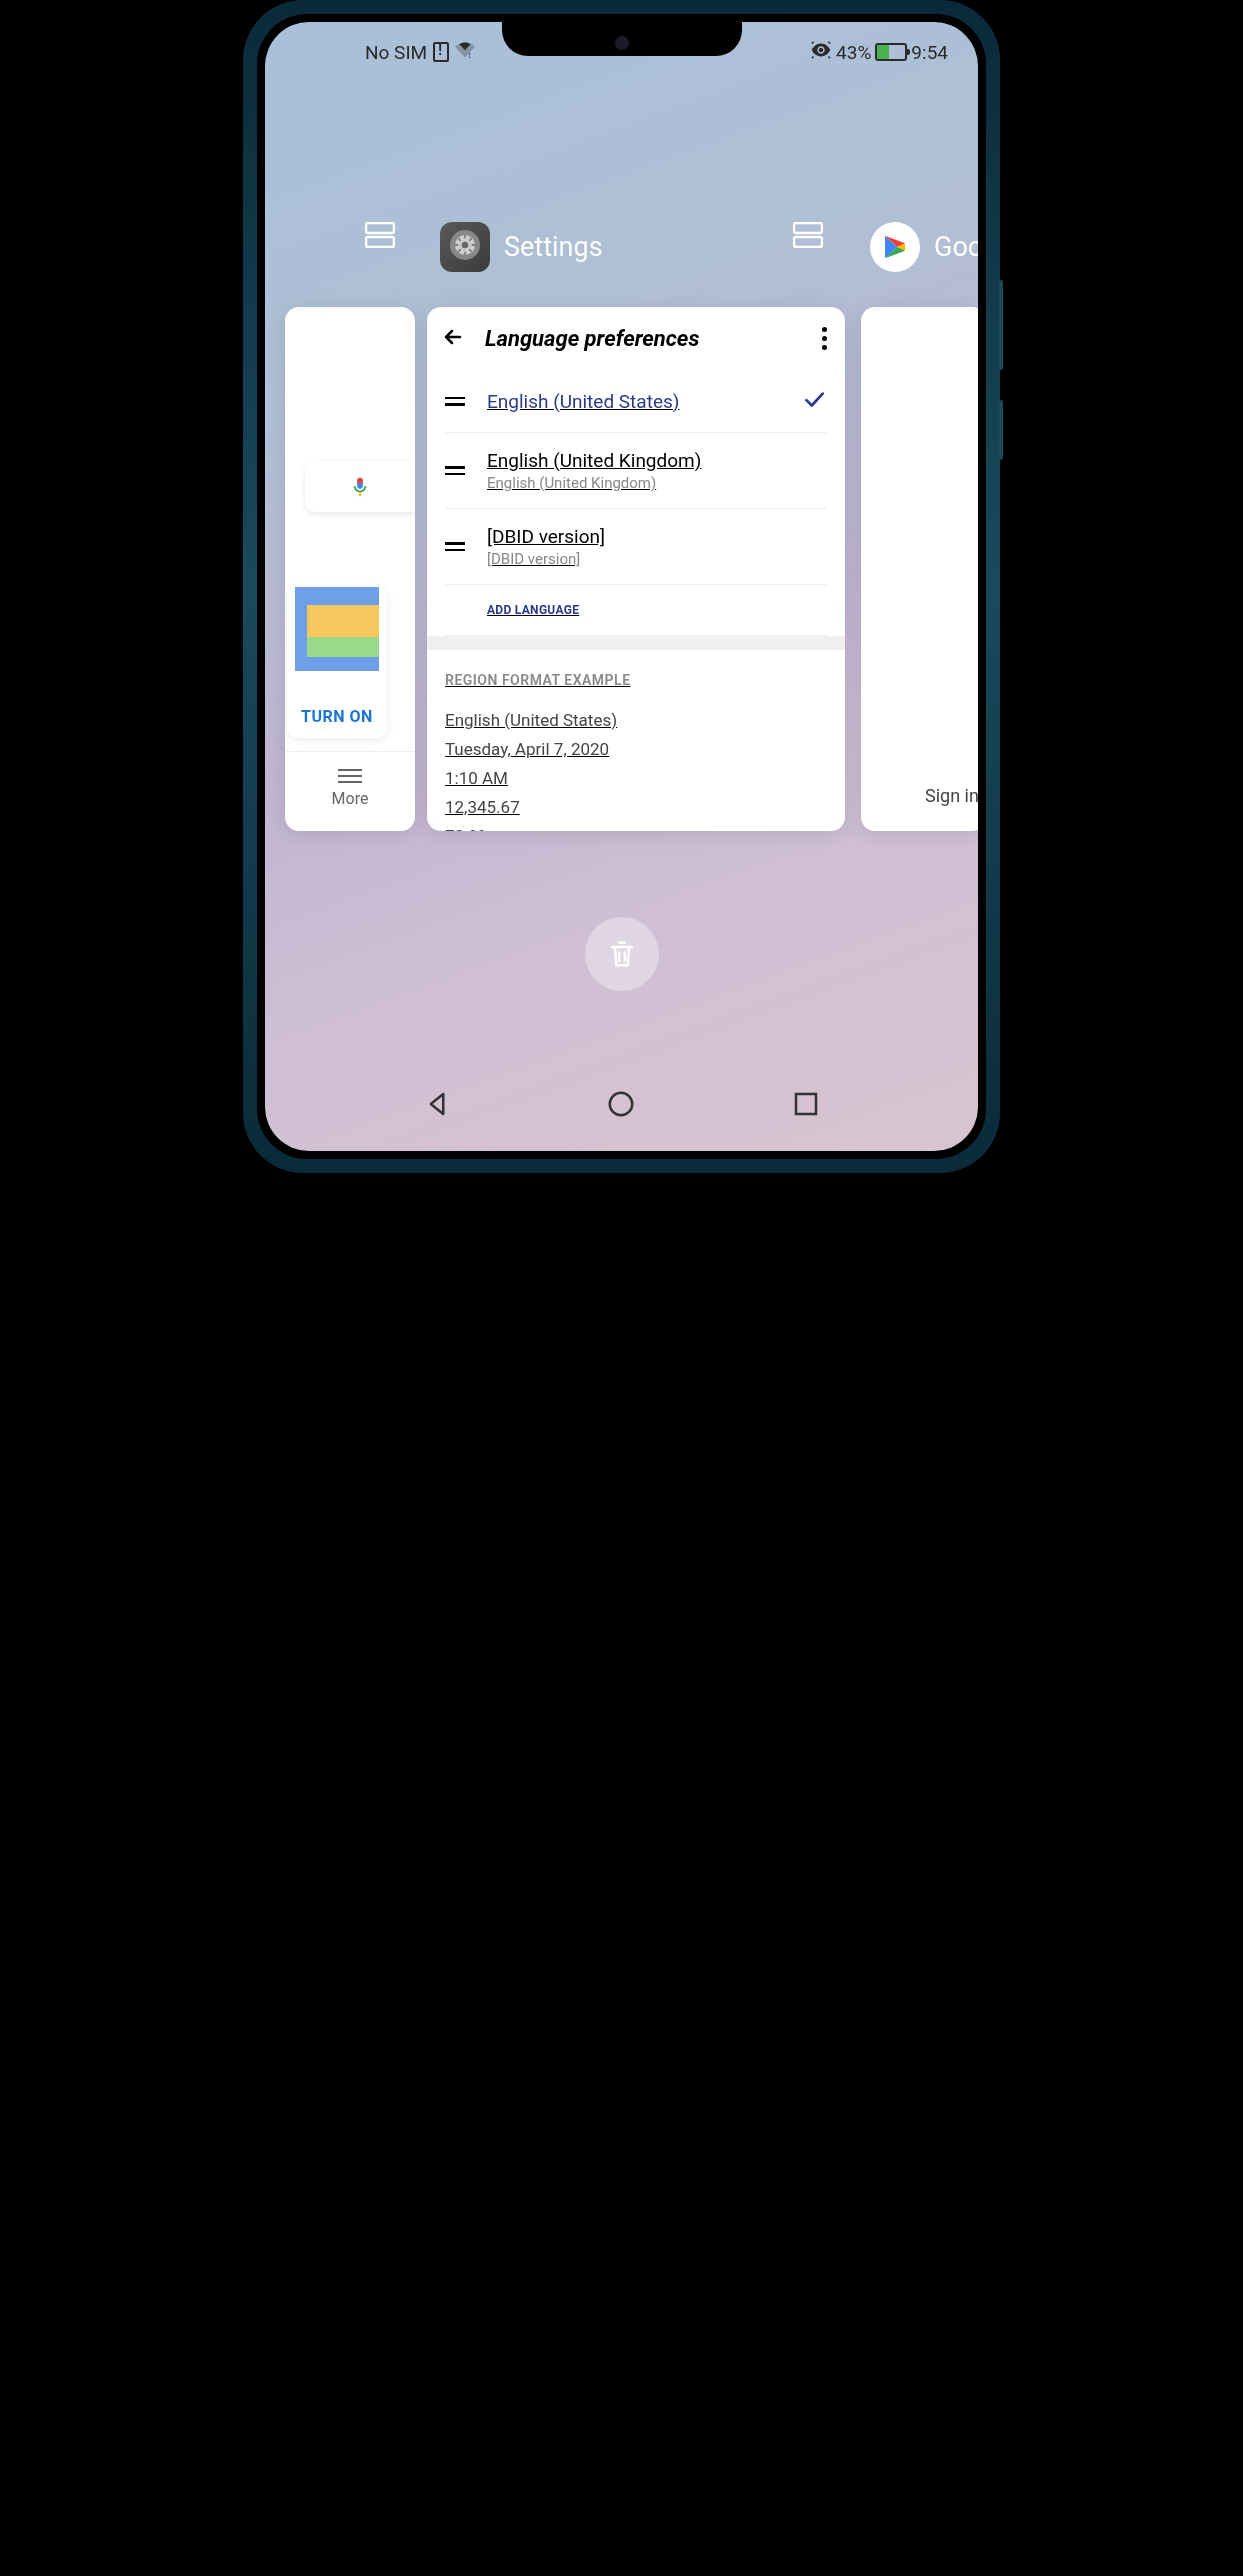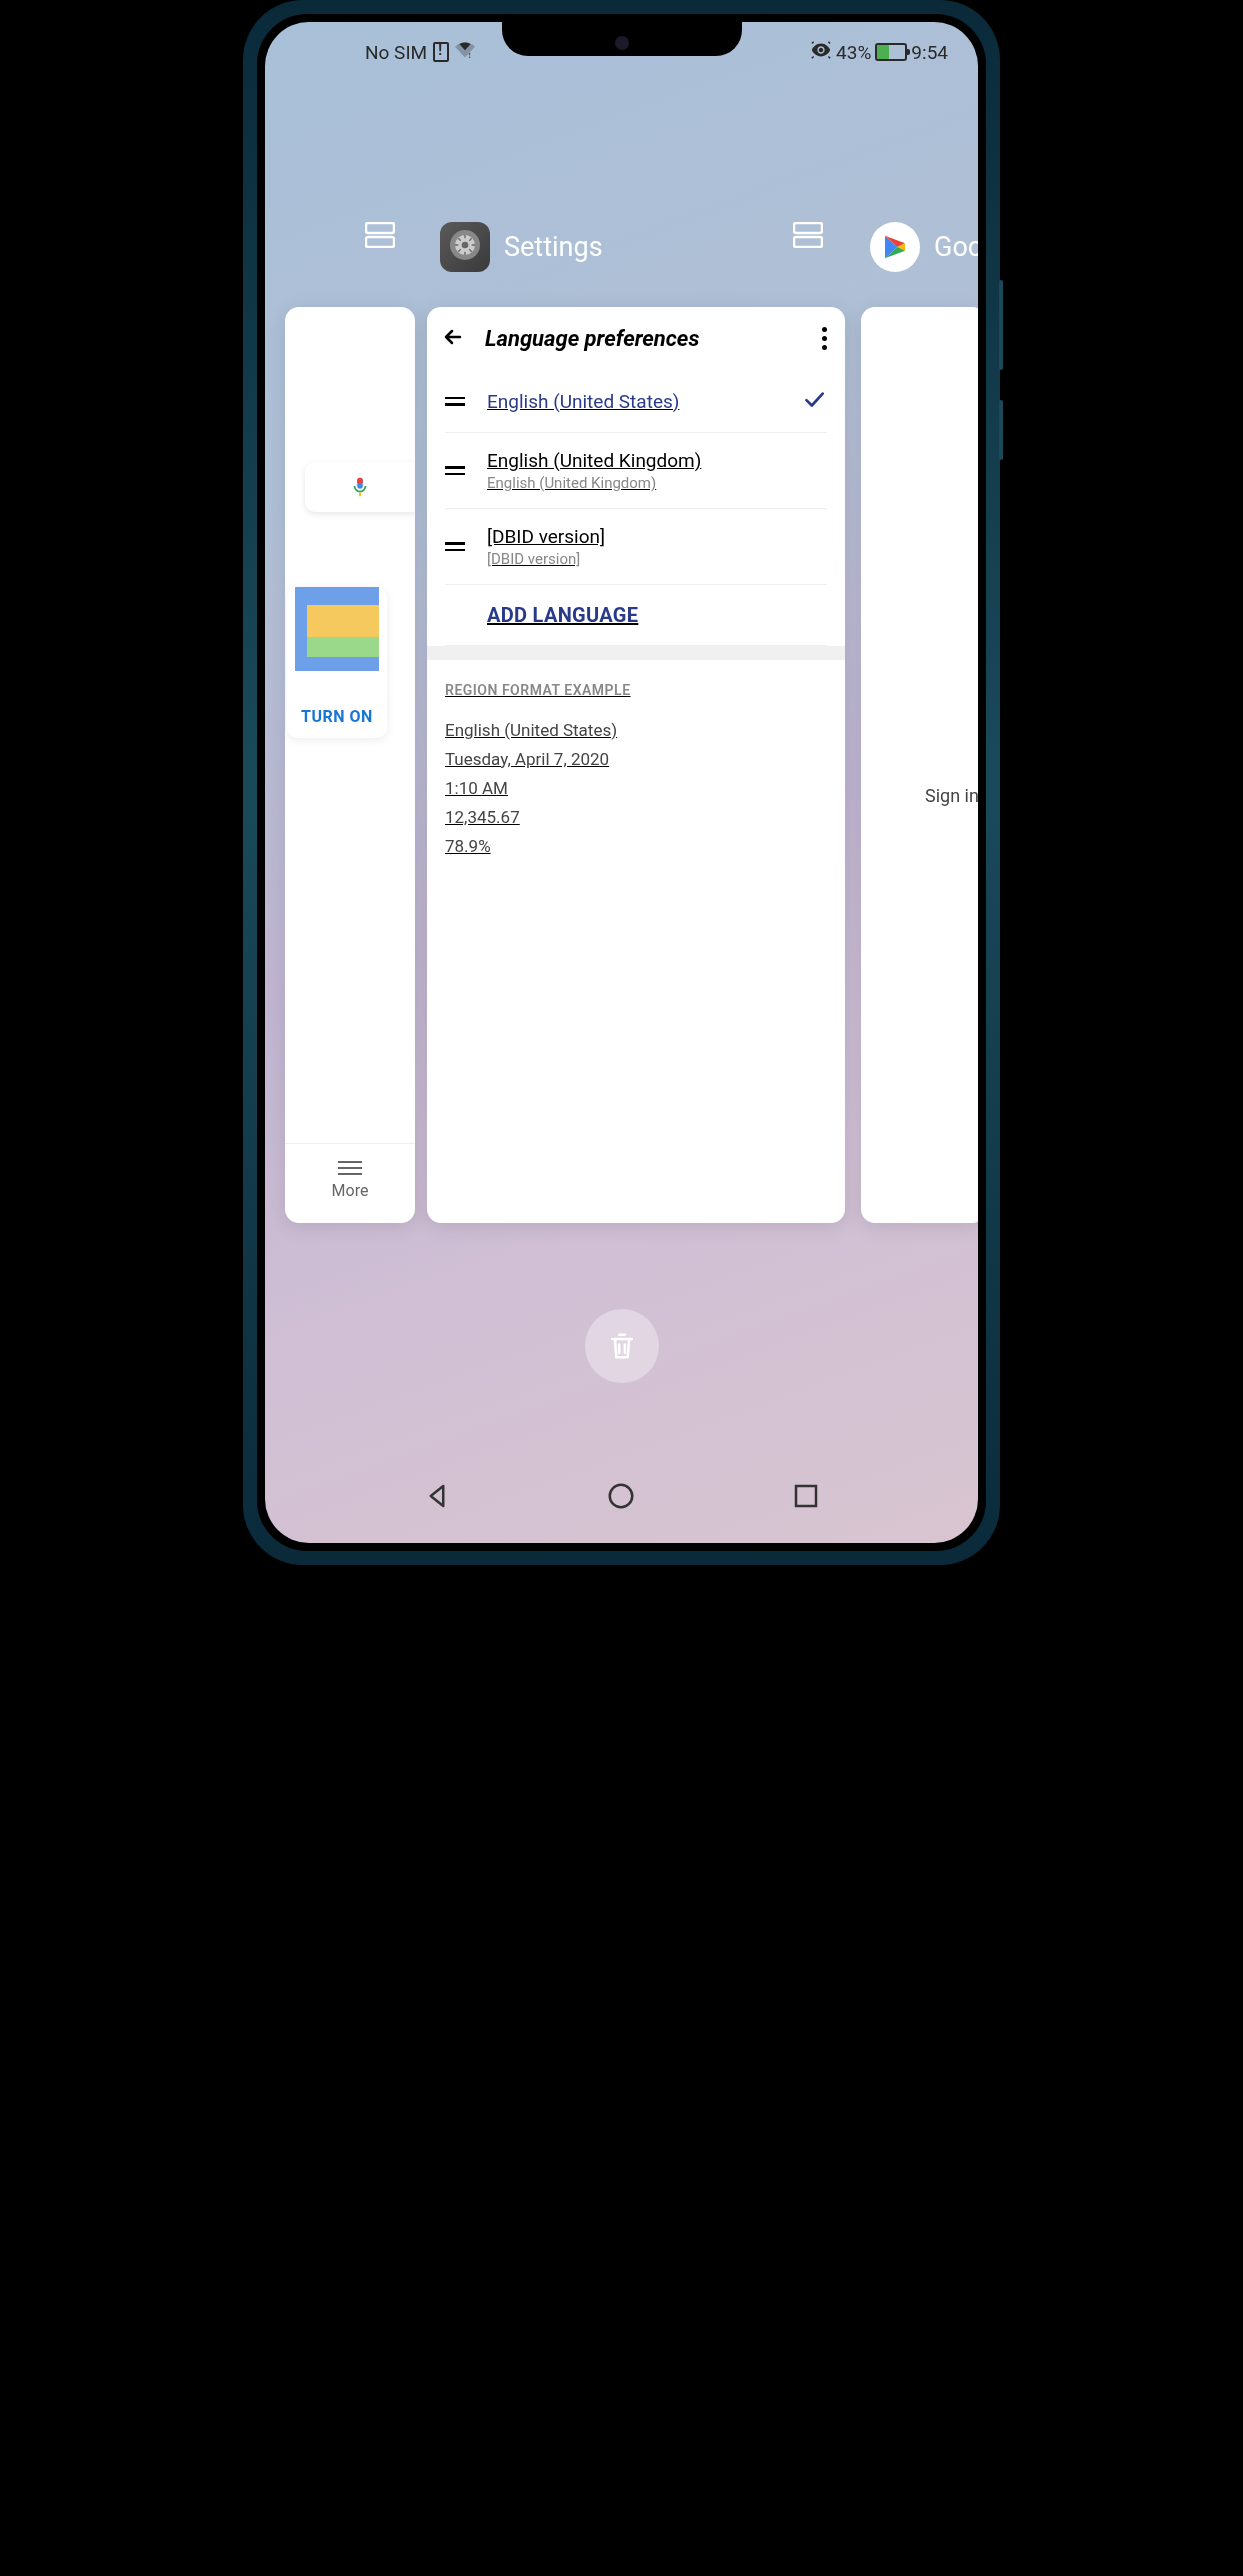--- a/index.html
+++ b/index.html
@@ -1,18 +1,18 @@
 <!DOCTYPE html>
 <html><head>
 <meta charset="utf-8">
 <style>
 * { margin: 0; padding: 0; box-sizing: border-box; font-family: -apple-system, BlinkMacSystemFont, "Segoe UI", Roboto, sans-serif; }
 body { background: #000; display: flex; justify-content: center; padding: 0; }
 .device-frame {
-  width: 757px; height: 1565px; position: relative;
+  width: 757px; height: 1173px; position: relative;
   background: linear-gradient(to bottom, #0a2a3a, #1a4a5a, #0a2a3a);
   border-radius: 60px; padding: 14px;
 }
 .inner-frame {
   width: 100%; height: 100%; background: #000; border-radius: 50px;
   padding: 8px; position: relative;
 }
 .screen {
   width: 100%; height: 100%; border-radius: 44px; overflow: hidden;
   background: linear-gradient(160deg, #a8c0d8 0%, #b0bfd5 30%, #c0b5d0 55%, #d0bfd5 75%, #d8c5d0 100%);
@@ -90,21 +90,21 @@
 .lang-item { display: flex; align-items: center; padding: 16px 0; border-bottom: 1px solid #eee; gap: 22px; }
 .drag-lines { display: flex; flex-direction: column; gap: 4px; }
 .drag-lines span { width: 20px; height: 2.5px; background: #000; }
 .lang-text { flex: 1; }
 .lang-primary { font-size: 19px; color: #000; }
 .lang-primary.selected { color: #2a3a8a; }
 .lang-secondary { font-size: 15px; color: #888; margin-top: 2px; }
 .check-mark { color: #2a3a8a; }
 .check-mark svg { width: 26px; height: 26px; }
 .add-lang { padding: 18px 0 18px 42px; border-bottom: 1px solid #eee; }
-.add-lang-text { color: #2a3a8a; font-weight: 700; font-size: 20px; letter-spacing: 0.3px;}
+.add-lang-text { color: #2a3a8a; font-weight: 700; font-size: 12px; letter-spacing: 0.3px;}
 .section-gap { height: 14px; background: #f0f0f0; margin: 0 -18px; }
 .region-header { font-size: 14px; color: #888; font-weight: 600; letter-spacing: 0.5px; padding: 22px 0 8px 0; }
 .region-example { padding: 10px 0; }
 .region-example div { font-size: 17px; color: #444; line-height: 1.7; }
 
 .play-signin { position: absolute; top: 478px; left: 64px; font-size: 18px; color: #444; white-space: nowrap; }
 
 .trash-button {
   position: absolute; left: 50%; bottom: 40px; transform: translateX(-50%);
   width: 74px; height: 74px; border-radius: 50%;

